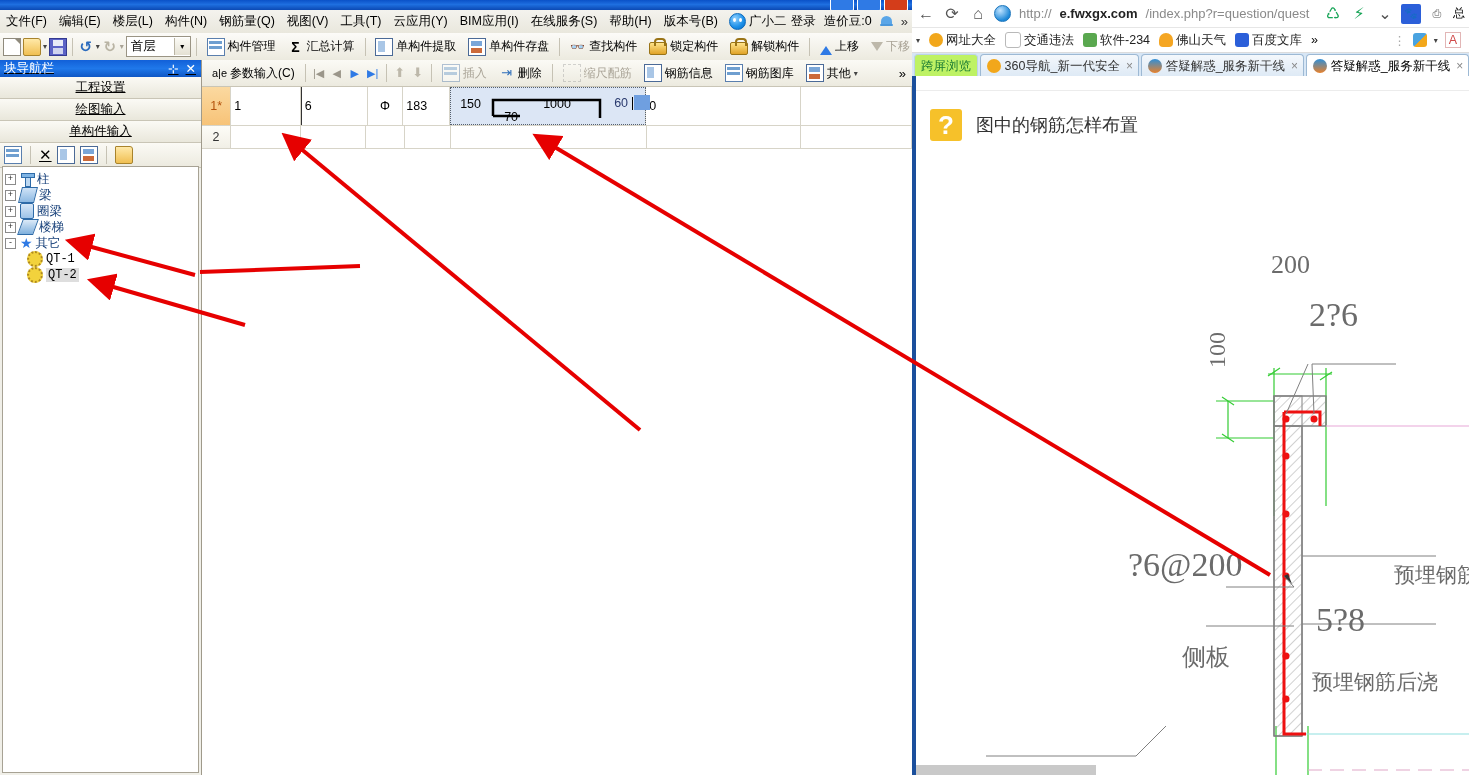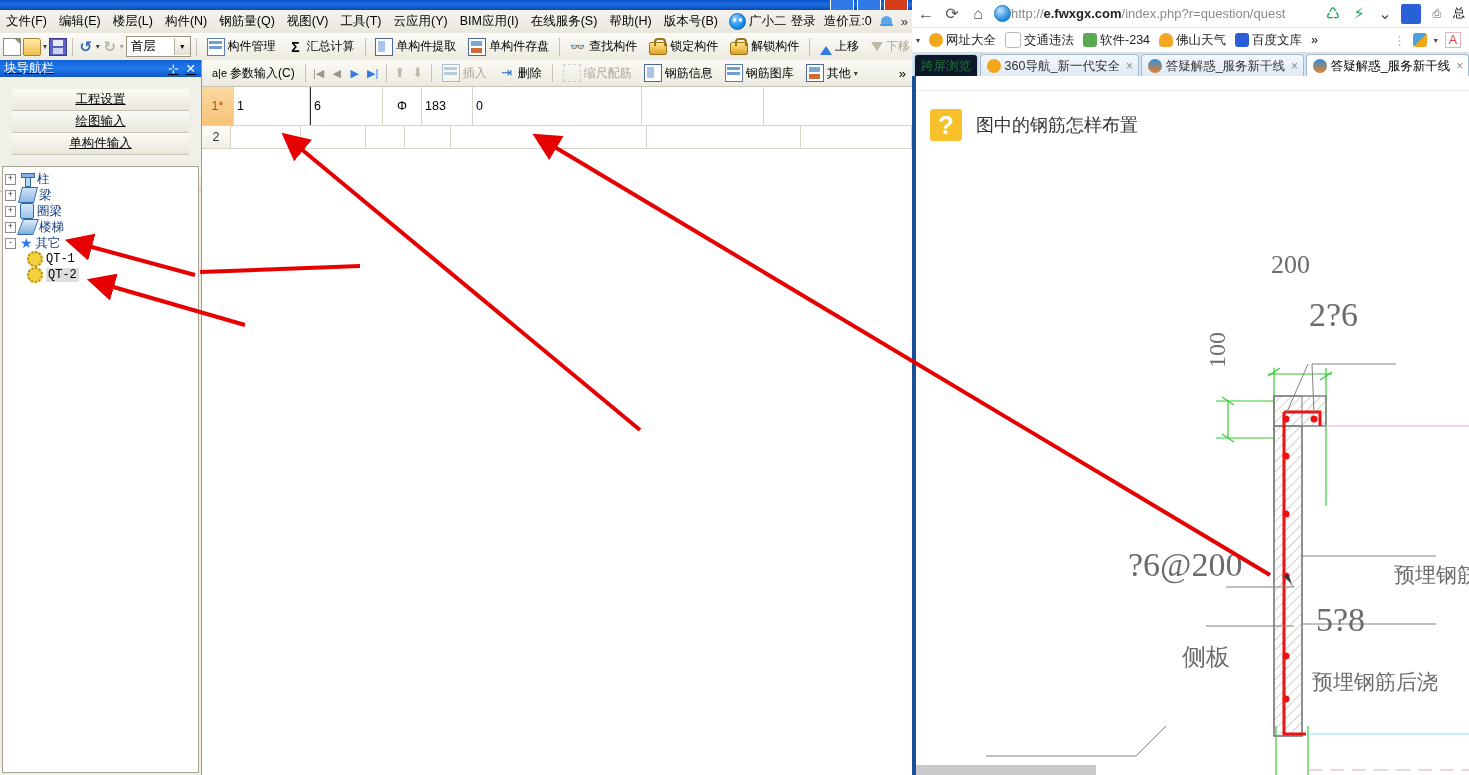--- a/index.html
+++ b/index.html
@@ -65,21 +65,21 @@
   .ic-lock:before{content:"";position:absolute;left:4px;top:-5px;width:8px;height:6px;border:2px solid #9a7417;
      border-bottom:none;border-radius:4px 4px 0 0;}
   .ic-up{width:0;height:0;border:6px solid transparent;border-bottom:9px solid #2f7ae5;margin-top:2px;}
   .ic-dn{width:0;height:0;border:6px solid transparent;border-top:9px solid #bdb8aa;margin-top:6px;}
   
   .navpanel{position:absolute;left:0;top:60px;width:201px;height:715px;background:#f0efe8;
      border-right:1px solid #9f9a8b;text-decoration:underline;}
   .navtitle{height:17px;background:linear-gradient(#1260d8,#1f78ea 50%,#0f57c4);color:#fff;
      display:flex;align-items:center;padding-left:4px;font-size:12.5px;}
   .navtitle .spacer{margin-left:auto;display:flex;gap:7px;padding-right:5px;align-items:center;}
-  .navbtnrow{padding:12px;}
+  .navbtnrow{padding:0;}
   .navbtn{height:21px;display:flex;align-items:center;justify-content:center;font-size:12.5px;
      background:linear-gradient(#fbfaf5,#e9e7db);border-bottom:1px solid #c9c5b6;}
   .navicons{height:24px;display:flex;align-items:center;gap:5px;padding:0 4px;
      background:linear-gradient(#fbfaf5,#eceadf);border-bottom:1px solid #c9c5b6;}
   .tree{position:absolute;left:2px;top:106px;right:2px;bottom:2px;background:#fff;border:1px solid #a7a294;
      padding:4px 0 0 2px;overflow:hidden;}
   .tnode{display:flex;align-items:center;height:16px;gap:3px;font-size:12.5px;}
   .exp{width:9px;height:9px;border:1px solid #8b8b8b;background:#fff;font-size:9px;line-height:7px;
      text-align:center;color:#333;flex:none;margin-right:1px;}
   .tlbl{color:#17407a;}
@@ -109,35 +109,35 @@
   .dcell.rowhdr{background:linear-gradient(#fbd9a0,#f7c378);color:#b4530c;justify-content:center;padding:0;}
   .drow.r2 .rowhdr{background:linear-gradient(#fdfcf7,#f1efe6);color:#333;}
   .dcell.ctr{justify-content:center;padding:0;}
   .shapecell{position:relative;background:#dce6f5;outline:1px dotted #55606e;outline-offset:-1px;}
   .sel{background:#6f9fe0;color:#000;}
   .caretbar{display:inline-block;width:1px;height:13px;background:#000;vertical-align:-2px;}
   
   .browser{position:absolute;left:912px;top:0;width:557px;height:775px;background:#fff;overflow:hidden;}
   .bnav{height:27px;background:#fff;display:flex;align-items:center;gap:6px;padding:0 4px;border-bottom:1px solid #e6e6e6;}
   .navicon{width:20px;height:20px;display:flex;align-items:center;justify-content:center;color:#555;font-size:16px;}
-  .urlbar{flex:1;display:flex;align-items:center;gap:0;height:21px;font-size:13px;color:#8a8a8a;
+  .urlbar{flex:1;display:flex;align-items:center;gap:8px;height:21px;font-size:13px;color:#8a8a8a;
      overflow:hidden;white-space:nowrap;}
   .globe{width:15px;height:15px;border-radius:50%;background:radial-gradient(circle at 35% 30%,#bfe3ff,#1e88d8 70%);
      border:1px solid #1a74bb;flex:none;}
   .urlbar b{color:#222;font-weight:bold;}
   .bmarks{height:24px;background:#fff;display:flex;align-items:center;gap:9px;padding:0 4px;
      border-bottom:1px solid #dcdcdc;font-size:12.5px;white-space:nowrap;overflow:hidden;}
   .bm{display:flex;align-items:center;gap:3px;color:#222;}
   .bmico{width:14px;height:14px;border-radius:3px;flex:none;}
   .tabs{height:24px;background:#d7e6f5;display:flex;align-items:flex-end;gap:2px;padding-left:2px;}
   .tab{height:22px;display:flex;align-items:center;gap:4px;padding:0 6px;border:1px solid #9db9d4;
      border-bottom:none;border-radius:4px 4px 0 0;background:linear-gradient(#f4f8fc,#dde9f5);
      font-size:12.5px;max-width:168px;overflow:hidden;white-space:nowrap;color:#333;}
   .tab.active{background:#fff;color:#000;}
-  .tab.first{background:#0f172a;color:#1a7a33;border-color:#bcd3e8;}
+  .tab.first{background:#bef264;color:#1a7a33;border-color:#bcd3e8;}
   .tabx{color:#888;font-size:12px;margin-left:2px;}
   .tabico{width:14px;height:14px;border-radius:50%;flex:none;}
   .page{position:absolute;left:0;top:76px;right:0;bottom:0;background:#fff;border-left:4px solid #1b4f9c;overflow:hidden;}
   .qbar{margin:18px 0 0 0;padding:0 14px;display:flex;align-items:center;gap:14px;}
   .qmark{width:32px;height:32px;background:#f6c12a;color:#fff;font-size:26px;font-weight:bold;
      display:flex;align-items:center;justify-content:center;border-radius:3px;flex:none;}
   .qtitle{font-size:18px;color:#333;}
   .qmeta{margin:26px 0 0 0;padding:0 30px;color:#2b6cb8;font-size:13.5px;}
   .qmeta span{color:#bfd2e8;margin:0 3px;}
   .cad{position:absolute;left:0;top:180px;right:0;bottom:0;}
@@ -343,20 +343,33 @@
       <span style="margin-left:auto;padding-right:6px;font-size:13px;">»</span>
     </div>
 
 
     <div class="drow">
       <div class="dcell rowhdr" style="width:31px;">1*</div>
       <div class="dcell" style="width:72px;">1</div>
       <div class="dcell" style="width:68px;border-left:1px solid #333;">6</div>
       <div class="dcell ctr" style="width:38px;">Φ</div>
       <div class="dcell" style="width:47px;">183</div>
+      <div class="dcell shapecell" style="width:211px;">
+        <span style="position:absolute;left:10px;top:10px;font-size:12.5px;">150</span>
+
+        <svg width="125" height="34" style="position:absolute;left:40px;top:5px;">
+          <polyline points="3,24 3,8 110,8 110,26" fill="none" stroke="#000" stroke-width="2.5"></polyline>
+          <line x1="3" y1="24" x2="30" y2="24" stroke="#000" stroke-width="2.5"></line>
+        </svg>
+        <span style="position:absolute;left:93px;top:10px;font-size:12.5px;">1000</span>
+        <span style="position:absolute;left:54px;top:23px;font-size:12.5px;">70</span>
+        <span style="position:absolute;left:164px;top:9px;font-size:12.5px;color:#2a3a6e;">60</span>
+        <span class="caretbar" style="position:absolute;left:182px;top:10px;"></span>
+        <span class="sel" style="position:absolute;left:184px;top:8px;width:16px;height:15px;"></span>
+      </div>
       <div class="dcell" style="width:165px;">0</div>
       <div class="dcell" style="width:118px;"></div>
     </div>
 
     <div class="drow r2">
       <div class="dcell rowhdr" style="width:31px;">2</div>
       <div class="dcell" style="width:72px;"></div>
       <div class="dcell" style="width:68px;"></div>
       <div class="dcell" style="width:38px;"></div>
       <div class="dcell" style="width:47px;"></div>

